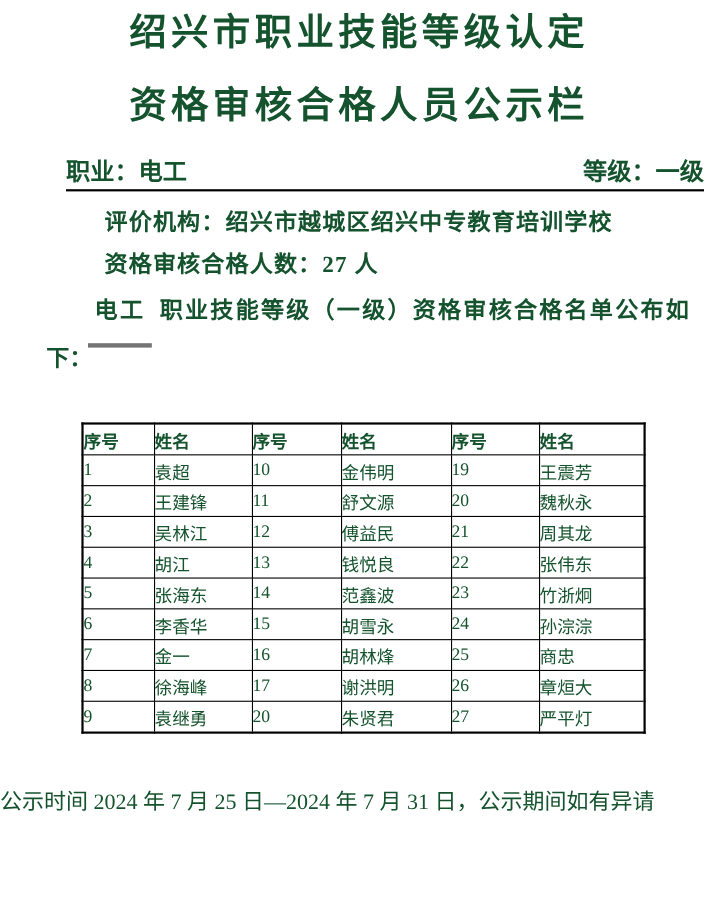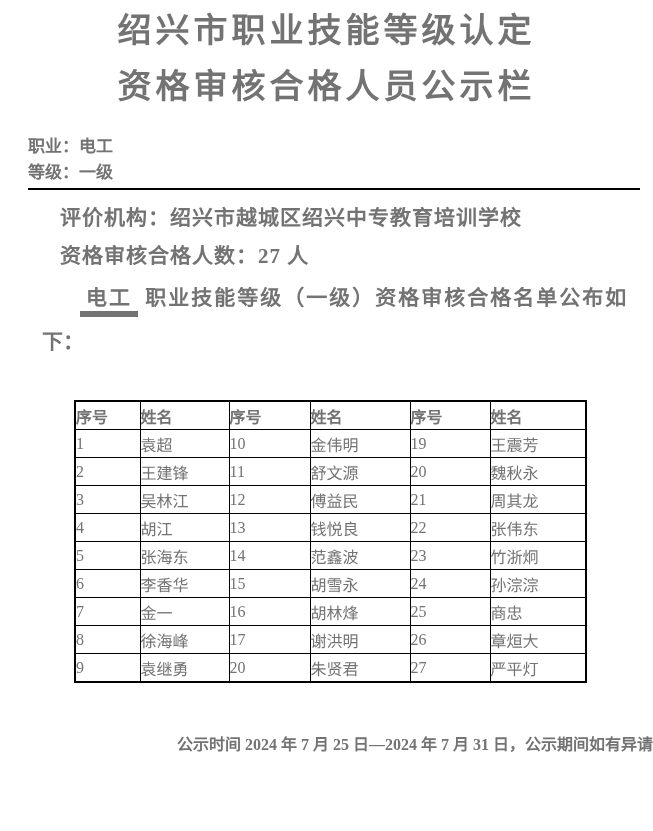--- a/index.html
+++ b/index.html
@@ -5,77 +5,76 @@
   html, body {
     margin: 0;
     padding: 0;
     background: #ffffff;
   }
   .page {
     position: relative;
     width: 653px;
     height: 831px;
     background: #ffffff;
-    color: #737373;
+    color: #14532d;
     font-family: "Liberation Serif", "DejaVu Serif", serif;
     overflow: hidden;
     box-sizing: border-box;
     padding-top: 6px;
   }
   
   .title-line {
     margin: 0;
     text-align: center;
     font-size: 34px;
     font-weight: bold;
     line-height: 50px;
     letter-spacing: 4px;
     white-space: nowrap;
   }
-  .title-line.second { margin-top: 6px; }
+  .title-line.second { margin-top: 16px; }
 
   
   .info-line {
-    margin: 22px 13px 0 28px;
+    margin: 22px 13px 0 60px;
     display: flex;
     justify-content: space-between;
     align-items: baseline;
-    font-size: 17px;
+    font-size: 22px;
     font-weight: bold;
     line-height: 26px;
     padding-bottom: 2px;
     border-bottom: 2px solid #000000;
     white-space: nowrap;
-    flex-direction: column;
   }
 
   
   .detail {
-    margin: 0 0 0 60px;
+    margin: 0 0 0 95px;
     font-size: 21px;
     font-weight: bold;
     line-height: 28px;
     letter-spacing: 1px;
     white-space: nowrap;
   }
   .detail.first { margin-top: 14px; }
   .detail.next  { margin-top: 10px; }
 
   
   .announce-line1 {
     margin: 14px 13px 0 80px;
     font-size: 21px;
     font-weight: bold;
     line-height: 28px;
     letter-spacing: 2px;
     white-space: nowrap;
   }
   .announce-subject {
-    border-bottom: 6px solid #737373;
-    padding: 0 6px 1px 6px;
+    border-bottom: 4px solid #737373;
+    padding: 0 6px 18px 6px;
     text-align: center;
   }
   .announce-line2 {
     margin: 16px 0 0 42px;
     font-size: 21px;
     font-weight: bold;
     line-height: 28px;
   }
 
   
@@ -99,23 +98,23 @@
   table.roster td { font-weight: normal; }
   col.c-serial { width: 65px; }
   col.c-name1  { width: 89px; }
   col.c-serial2{ width: 81px; }
   col.c-name2  { width: 100px; }
   col.c-serial3{ width: 80px; }
   col.c-name3  { width: 96px; }
 
   
   .footer-line {
-    text-align: right;
-    font-size: 16px;
-    font-weight: bold;
+    text-align: left;
+    font-size: 20px;
+    font-weight: normal;
     line-height: 24px;
     white-space: nowrap;
   }
   .footer-line.first { margin-top: 50px; }
   .footer-line.second { margin-top: 16px; }
 </style>
 </head>
 <body>
 
 <div class="page">

